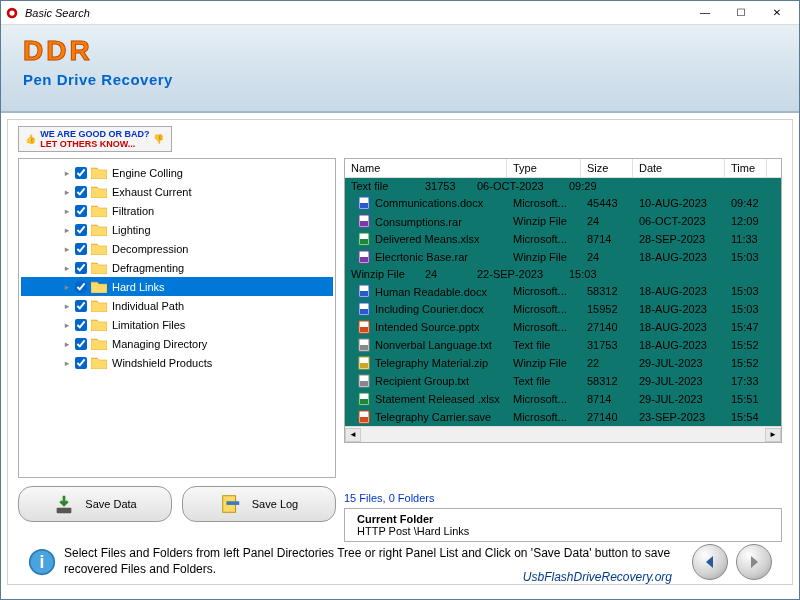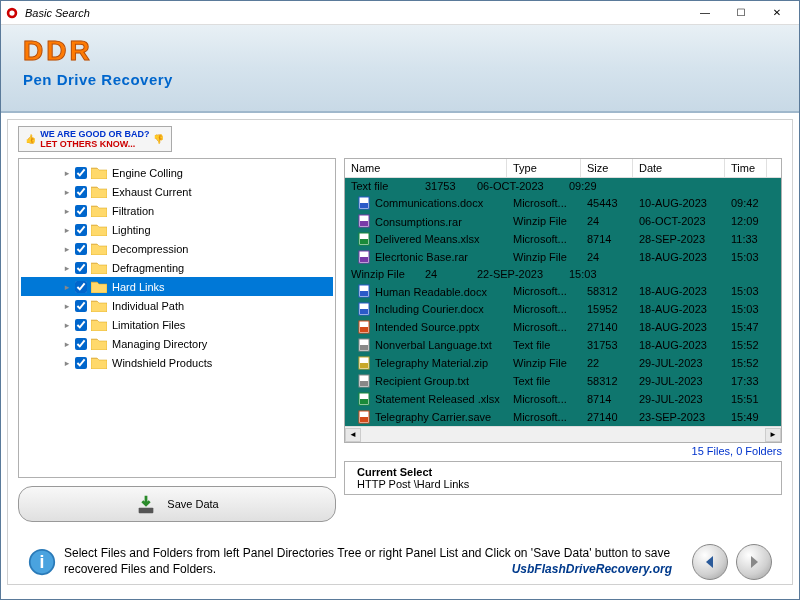--- a/index.html
+++ b/index.html
@@ -24,30 +24,30 @@
 .tree-check { width: 12px; height: 12px; accent-color: #0066cc; margin-right: 4px; }
 .tree-folder { width: 16px; height: 13px; margin-right: 5px; }
 .list-header { display: flex; background: #fff; border-bottom: 1px solid #ddd; font-size: 11px; }
 .list-header-cell { padding: 3px 6px; border-right: 1px solid #e0e0e0; }
 .list-body { flex: 1; overflow: hidden; }
 .list-row { display: flex; font-size: 11px; padding: 1px 0; align-items: center; }
 .list-cell { padding: 1px 6px; white-space: nowrap; overflow: hidden; text-overflow: ellipsis; }
 .file-icon { width: 14px; height: 14px; margin: 0 4px 0 6px; flex-shrink: 0; }
 .hscroll { height: 16px; background: #f0f0f0; display: flex; align-items: center; border-top: 1px solid #ddd; }
 .hscroll-btn { width: 16px; height: 14px; background: #e8e8e8; border: 1px solid #ccc; display: flex; align-items: center; justify-content: center; font-size: 8px; }
-.status-count { font-size: 11px; color: #0033cc; text-align: right; padding: 2px 0; }
+.status-count { font-size: 11px; color: #0033cc; text-align: left; padding: 2px 0; margin-top: 47px; }
 .current-folder-box { border: 1px solid #b0b0b0; margin-top: 2px; padding: 4px 12px; font-size: 11px; }
 .cf-title { font-weight: bold; }
 .buttons-row { display: flex; gap: 10px; margin-top: 8px; width: 318px; }
 .action-btn { flex: 1; height: 36px; display: flex; align-items: center; justify-content: center; gap: 10px; border: 1px solid #999; background: linear-gradient(180deg, #f8f8f8, #e0e0e0); font-size: 11px; cursor: pointer; border-radius: 14px; }
 .btn-icon { width: 22px; height: 22px; }
 .footer { display: flex; align-items: center; padding: 4px 10px; gap: 8px; }
 .info-icon { width: 28px; height: 28px; flex-shrink: 0; }
 .footer-text { font-size: 12px; flex: 1; line-height: 1.3; }
-.footer-brand { font-size: 12px; font-weight: bold; font-style: italic; color: #003a8c; position: absolute; right: 110px; bottom: 8px; }
+.footer-brand { font-size: 12px; font-weight: normal; font-style: italic; color: #003a8c; position: absolute; right: 110px; bottom: 0; }
 .nav-btn { width: 36px; height: 36px; border-radius: 50%; background: radial-gradient(circle at 35% 30%, #fff, #d0d0d0 60%, #999); border: 1px solid #888; display: flex; align-items: center; justify-content: center; cursor: pointer; flex-shrink: 0; }
 
 .col-name { width: 162px; } .col-type { width: 74px; } .col-size { width: 52px; } .col-date { width: 92px; } .col-time { width: 42px; }
 </style>
 </head>
 <body>
 
 <div class="titlebar">
   <svg class="titlebar-icon" viewBox="0 0 16 16">
       <circle cx="8" cy="8" r="6" fill="#c00"></circle>
@@ -348,44 +348,51 @@
               <div class="list-cell col-name" style="display:flex;align-items:center">
                 <svg class="file-icon" viewBox="0 0 14 14">
                   <rect x="2" y="1" width="10" height="12" fill="#fff" stroke="#d44a1a"></rect>
                   <rect x="3" y="7" width="8" height="5" fill="#d44a1a"></rect>
                 </svg>
                 <span>Telegraphy Carrier.save</span>
               </div>
               <div class="list-cell col-type">Microsoft...</div>
               <div class="list-cell col-size">27140</div>
               <div class="list-cell col-date">23-SEP-2023</div>
-              <div class="list-cell col-time">15:49</div>
+              <div class="list-cell col-time">15:54</div>
             </div>
           </div>
         <div class="hscroll">
           <div class="hscroll-btn">◄</div>
           <div style="flex:1"></div>
           <div class="hscroll-btn">►</div>
         </div>
       </div>
       <div class="status-count">15 Files, 0 Folders</div>
       <div class="current-folder-box">
-        <div class="cf-title">Current Select</div>
+        <div class="cf-title">Current Folder</div>
         <div>HTTP Post \Hard Links</div>
       </div>
     </div>
   </div>
 
   <div class="buttons-row">
     <div class="action-btn">
       <svg class="btn-icon" viewBox="0 0 24 24">
           <rect x="4" y="16" width="16" height="6" rx="1" fill="#555"></rect>
           <path d="M12 3v10M8 9l4 4 4-4" stroke="#2a8a2a" stroke-width="3" fill="none"></path>
         </svg>
       <span>Save Data</span>
+    </div>
+    <div class="action-btn">
+      <svg class="btn-icon" viewBox="0 0 24 24">
+          <rect x="3" y="3" width="14" height="18" fill="#ffd966" stroke="#b88a00"></rect>
+          <rect x="7" y="9" width="14" height="4" fill="#3a7abd"></rect>
+        </svg>
+      <span>Save Log</span>
     </div>
   </div>
 
   <div class="footer" style="position:relative;margin-top:18px">
     <svg class="info-icon" viewBox="0 0 32 32">
         <circle cx="16" cy="16" r="14" fill="#4aa3df" stroke="#2a7ab8" stroke-width="2"></circle>
         <text x="16" y="23" font-size="20" font-weight="bold" fill="#fff" text-anchor="middle" font-family="Georgia">i</text>
       </svg>
     <div class="footer-text">Select Files and Folders from left Panel Directories Tree or right Panel List and Click on 'Save Data' button to save recovered Files and Folders.</div>
     <div class="footer-brand">UsbFlashDriveRecovery.org</div>

